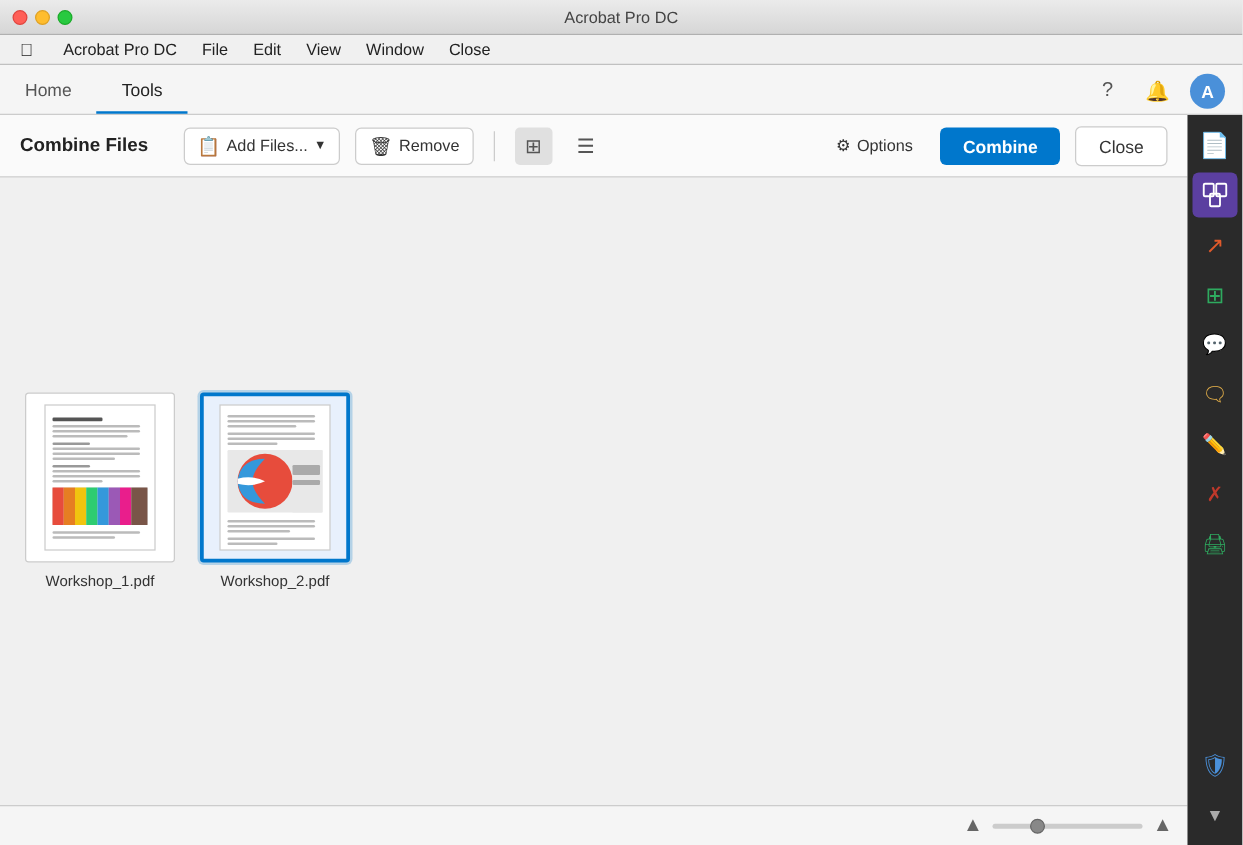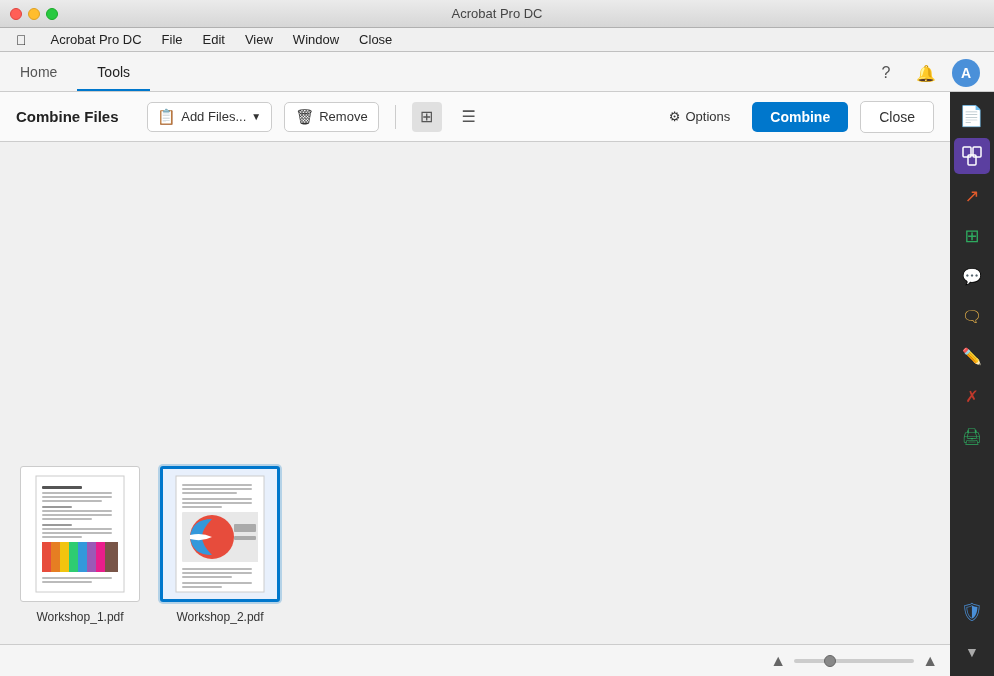--- a/index.html
+++ b/index.html
@@ -196,21 +196,21 @@
       font-size: 14px;
       cursor: pointer;
     }
 
     
     .files-area {
       flex: 1;
       padding: 20px;
       display: flex;
       gap: 20px;
-      align-items: flex-end;
+      align-items: center;
       overflow: auto;
     }
 
     
     .file-item {
       display: flex;
       flex-direction: column;
       align-items: center;
       gap: 8px;
       cursor: pointer;

